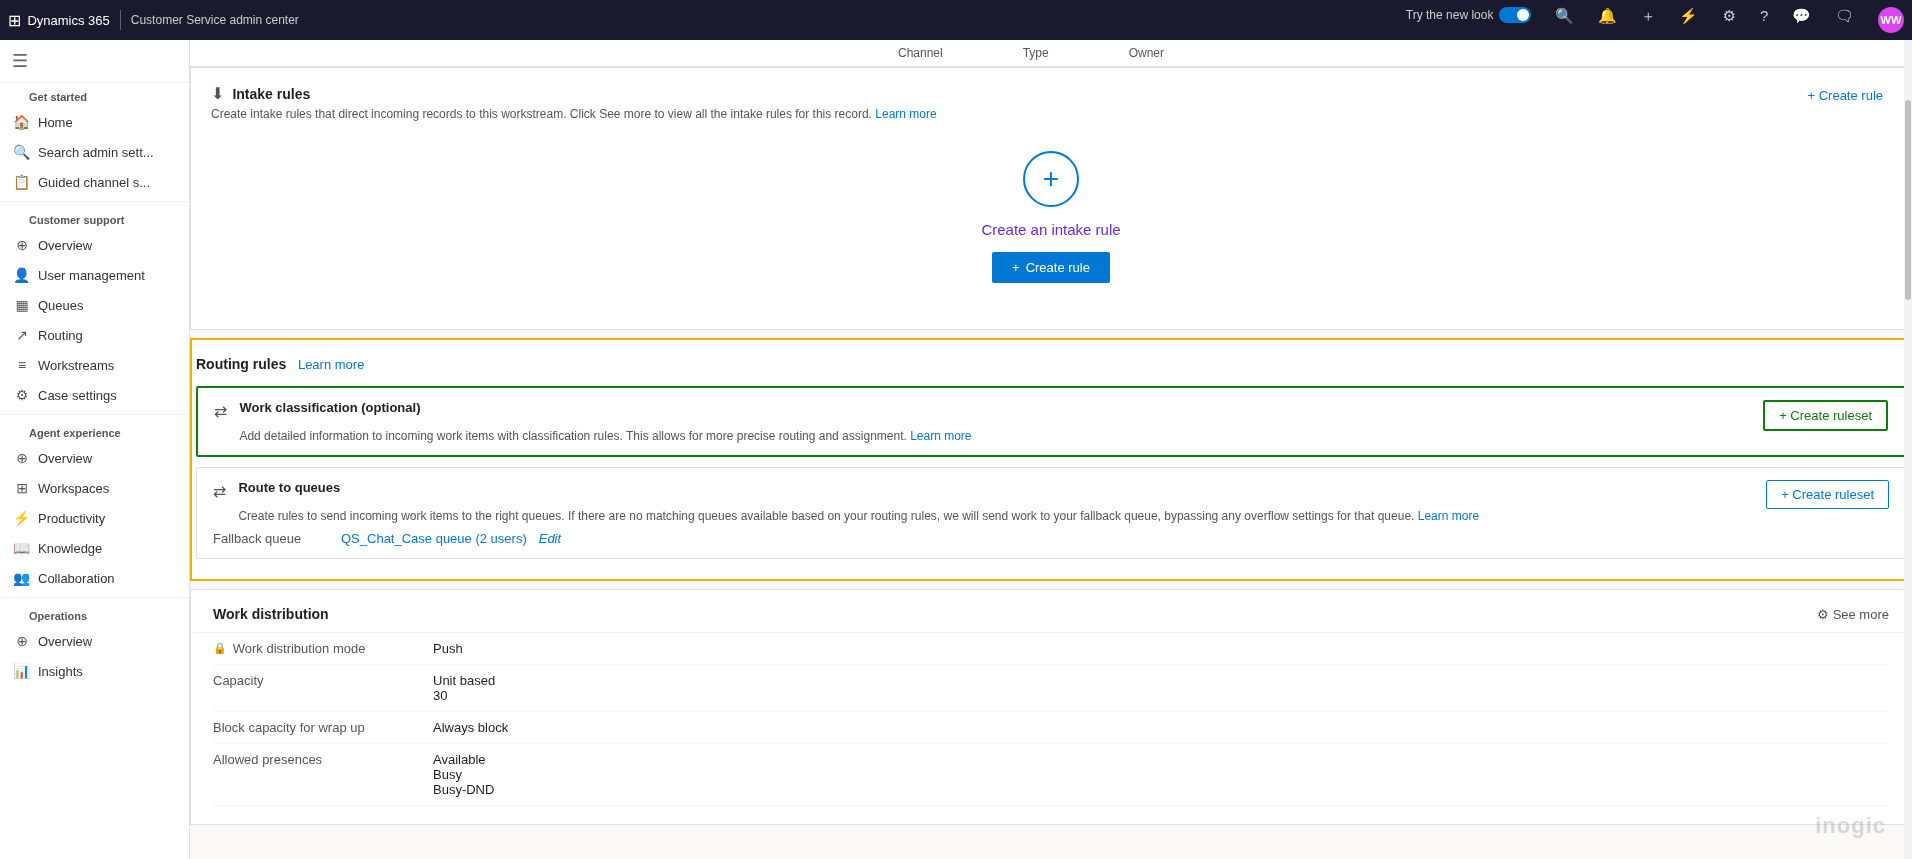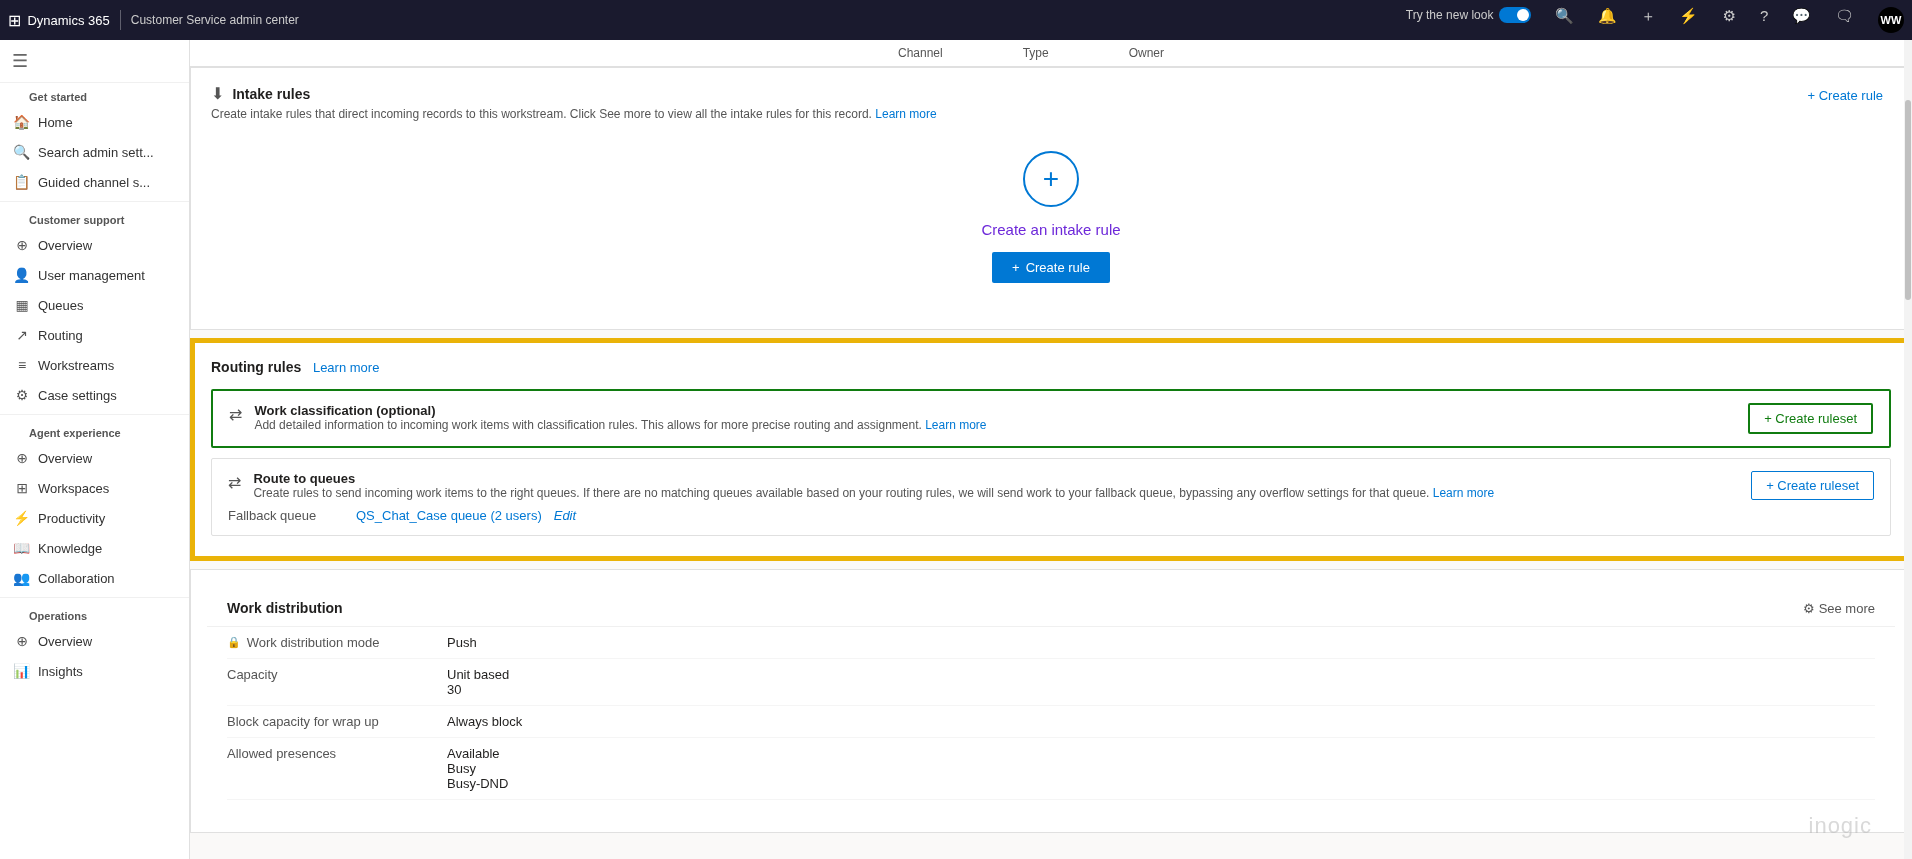--- a/index.html
+++ b/index.html
@@ -18,21 +18,21 @@
       position: relative;
     }
     .top-nav-brand { display: flex; align-items: center; gap: 6px; font-size: 13px; font-weight: 500; color: #fff; }
     .top-nav-brand .app-icon { font-size: 16px; }
     .top-nav-divider { width: 1px; height: 20px; background: rgba(255,255,255,0.3); margin: 0 4px; }
     .top-nav-right { margin-left: auto; display: flex; align-items: flex-start; gap: 24px; }
     .try-new-look { display: flex; align-items: center; gap: 6px; font-size: 12px; color: #ccc; }
     .toggle-switch { width: 32px; height: 16px; background: #0078d4; border-radius: 8px; position: relative; cursor: pointer; }
     .toggle-switch::after { content: ''; position: absolute; right: 2px; top: 2px; width: 12px; height: 12px; background: #fff; border-radius: 50%; }
     .nav-icon { color: #ccc; font-size: 15px; cursor: pointer; }
-    .avatar { width: 26px; height: 26px; background: #000000; border-radius: 50%; display: flex; align-items: center; justify-content: center; font-size: 11px; color: #fff; font-weight: bold; }
+    .avatar { width: 26px; height: 26px; background: #d946ef; border-radius: 50%; display: flex; align-items: center; justify-content: center; font-size: 11px; color: #fff; font-weight: bold; }
 
     
     .layout { display: flex; flex: 1; overflow: hidden; }
 
     
     .sidebar { width: 190px; background: #fff; border-right: 1px solid #e0e0e0; display: flex; flex-direction: column; overflow-y: auto; flex-shrink: 0; }
     .sidebar-header { padding: 10px 12px; display: flex; align-items: center; gap: 8px; color: #666; border-bottom: 1px solid #f0f0f0; }
     .sidebar-section-title { font-size: 11px; font-weight: 600; color: #555; padding: 8px 14px 4px; text-transform: none; margin-left: 15px; }
     .sidebar-item { display: flex; align-items: center; gap: 8px; padding: 7px 14px; cursor: pointer; color: #333; font-size: 13px; }
     .sidebar-icon { width: 16px; height: 16px; display: flex; align-items: center; justify-content: center; font-size: 14px; color: #555; flex-shrink: 0; }
@@ -53,62 +53,62 @@
     .section-desc a { color: #0078d4; text-decoration: none; }
     .create-btn { display: flex; align-items: center; gap: 4px; color: #0078d4; font-size: 13px; cursor: pointer; white-space: nowrap; border: none; background: none; padding: 4px 8px; }
 
     
     .empty-state { display: flex; flex-direction: column; align-items: center; justify-content: center; padding: 30px 20px; gap: 14px; }
     .empty-circle { width: 56px; height: 56px; border: 2px solid #0078d4; border-radius: 50%; display: flex; align-items: center; justify-content: center; color: #0078d4; font-size: 28px; }
     .empty-title { font-size: 15px; font-weight: 400; color: #6d28d9; }
     .create-rule-btn { background: #0078d4; color: #fff; border: none; padding: 8px 20px; border-radius: 2px; cursor: pointer; font-size: 13px; display: flex; align-items: center; gap: 6px; }
 
     
-    .routing-rules-section { background: #fff; border: 5px solid #eab308; margin: 0 0 8px 0; padding: 16px 16px; }
+    .routing-rules-section { background: #fff; border: 2px solid #eab308; margin: 0 0 8px 0; padding: 16px 4px; }
     .routing-rules-header { display: flex; align-items: center; gap: 8px; margin-bottom: 14px; }
     .routing-rules-title { font-size: 14px; font-weight: 600; color: #201f1e; }
     .routing-rules-title a { color: #0078d4; text-decoration: none; font-weight: 400; font-size: 13px; }
 
     .rule-row { border: 2px solid #107c10; border-radius: 2px; padding: 12px 16px; margin-bottom: 10px; display: flex; align-items: flex-start; justify-content: space-between; background: #fff; }
     .rule-row-content { display: flex; align-items: flex-start; gap: 12px; flex: 1; }
     .rule-icon { color: #555; font-size: 16px; margin-top: 2px; }
     .rule-info { flex: 1; }
     .rule-name { font-size: 13px; font-weight: 600; color: #201f1e; }
-    .rule-desc { font-size: 12px; color: #555; margin-top: 0; }
+    .rule-desc { font-size: 12px; color: #555; margin-top: 14px; }
     .rule-desc a { color: #0078d4; text-decoration: none; }
     .create-ruleset-btn { border: 2px solid #107c10; color: #107c10; background: #fff; padding: 6px 14px; border-radius: 2px; cursor: pointer; font-size: 13px; display: flex; align-items: center; gap: 4px; white-space: nowrap; }
 
     .rule-row2 { border: 1px solid #e0e0e0; border-radius: 2px; padding: 12px 16px; margin-bottom: 4px; background: #fff; }
     .rule-row2-header { display: flex; align-items: flex-start; justify-content: space-between; }
     .create-ruleset-btn2 { border: 1px solid #0078d4; color: #0078d4; background: #fff; padding: 6px 14px; border-radius: 2px; cursor: pointer; font-size: 13px; display: flex; align-items: center; gap: 4px; white-space: nowrap; }
     .fallback-row { display: flex; align-items: center; gap: 8px; margin-top: 8px; font-size: 13px; }
     .fallback-label { color: #555; min-width: 120px; }
     .fallback-link { color: #0078d4; text-decoration: none; cursor: pointer; }
     .fallback-edit { color: #0078d4; text-decoration: none; cursor: pointer; margin-left: 4px; font-style: italic; }
 
     
-    .work-dist-section { background: #fff; border: 1px solid #e0e0e0; margin: 0 0 8px 0; padding: 16px; }
+    .work-dist-section { background: #fff; border: 1px solid #e0e0e0; margin: 0 0 8px 0; padding: 2px; }
     .work-dist-header { display: flex; align-items: center; justify-content: space-between; padding: 14px 20px 10px; border-bottom: 1px solid #f0f0f0; }
     .work-dist-title { font-size: 14px; font-weight: 600; color: #201f1e; }
     .see-more-btn { display: flex; align-items: center; gap: 4px; color: #555; font-size: 13px; cursor: pointer; background: none; border: none; }
     .work-dist-table { padding: 0 20px 16px; }
     .work-dist-row { display: flex; align-items: flex-start; padding: 8px 0; border-bottom: 1px solid #f5f5f5; }
     .work-dist-label { min-width: 220px; font-size: 13px; color: #555; display: flex; align-items: center; gap: 6px; }
     .work-dist-value { font-size: 13px; color: #201f1e; }
     .lock-icon { font-size: 11px; color: #555; }
 
     
     .main::-webkit-scrollbar { width: 6px; }
     .main::-webkit-scrollbar-track { background: #f1f1f1; }
     .main::-webkit-scrollbar-thumb { background: #c0c0c0; border-radius: 3px; }
     .sidebar::-webkit-scrollbar { width: 4px; }
     .sidebar::-webkit-scrollbar-thumb { background: #d0d0d0; }
 
     
-    .watermark { position: fixed; bottom: 20px; right: 40px; font-size: 22px; font-weight: 400; color: rgba(180,180,180,0.5); letter-spacing: 1px; pointer-events: none; }
+    .watermark { position: fixed; bottom: 20px; right: 26px; font-size: 22px; font-weight: 700; color: rgba(180,180,180,0.5); letter-spacing: 1px; pointer-events: none; }
 
     
     .scroll-bar { position: fixed; right: 0; top: 40px; width: 8px; height: calc(100vh - 40px); background: #f3f3f3; }
     .scroll-thumb { width: 6px; margin: 0 1px; height: 200px; background: #c0c0c0; border-radius: 3px; position: absolute; top: 60px; }
   </style>
 </head>
 <body>
 
 <div class="top-nav">
   <div class="top-nav-brand">

